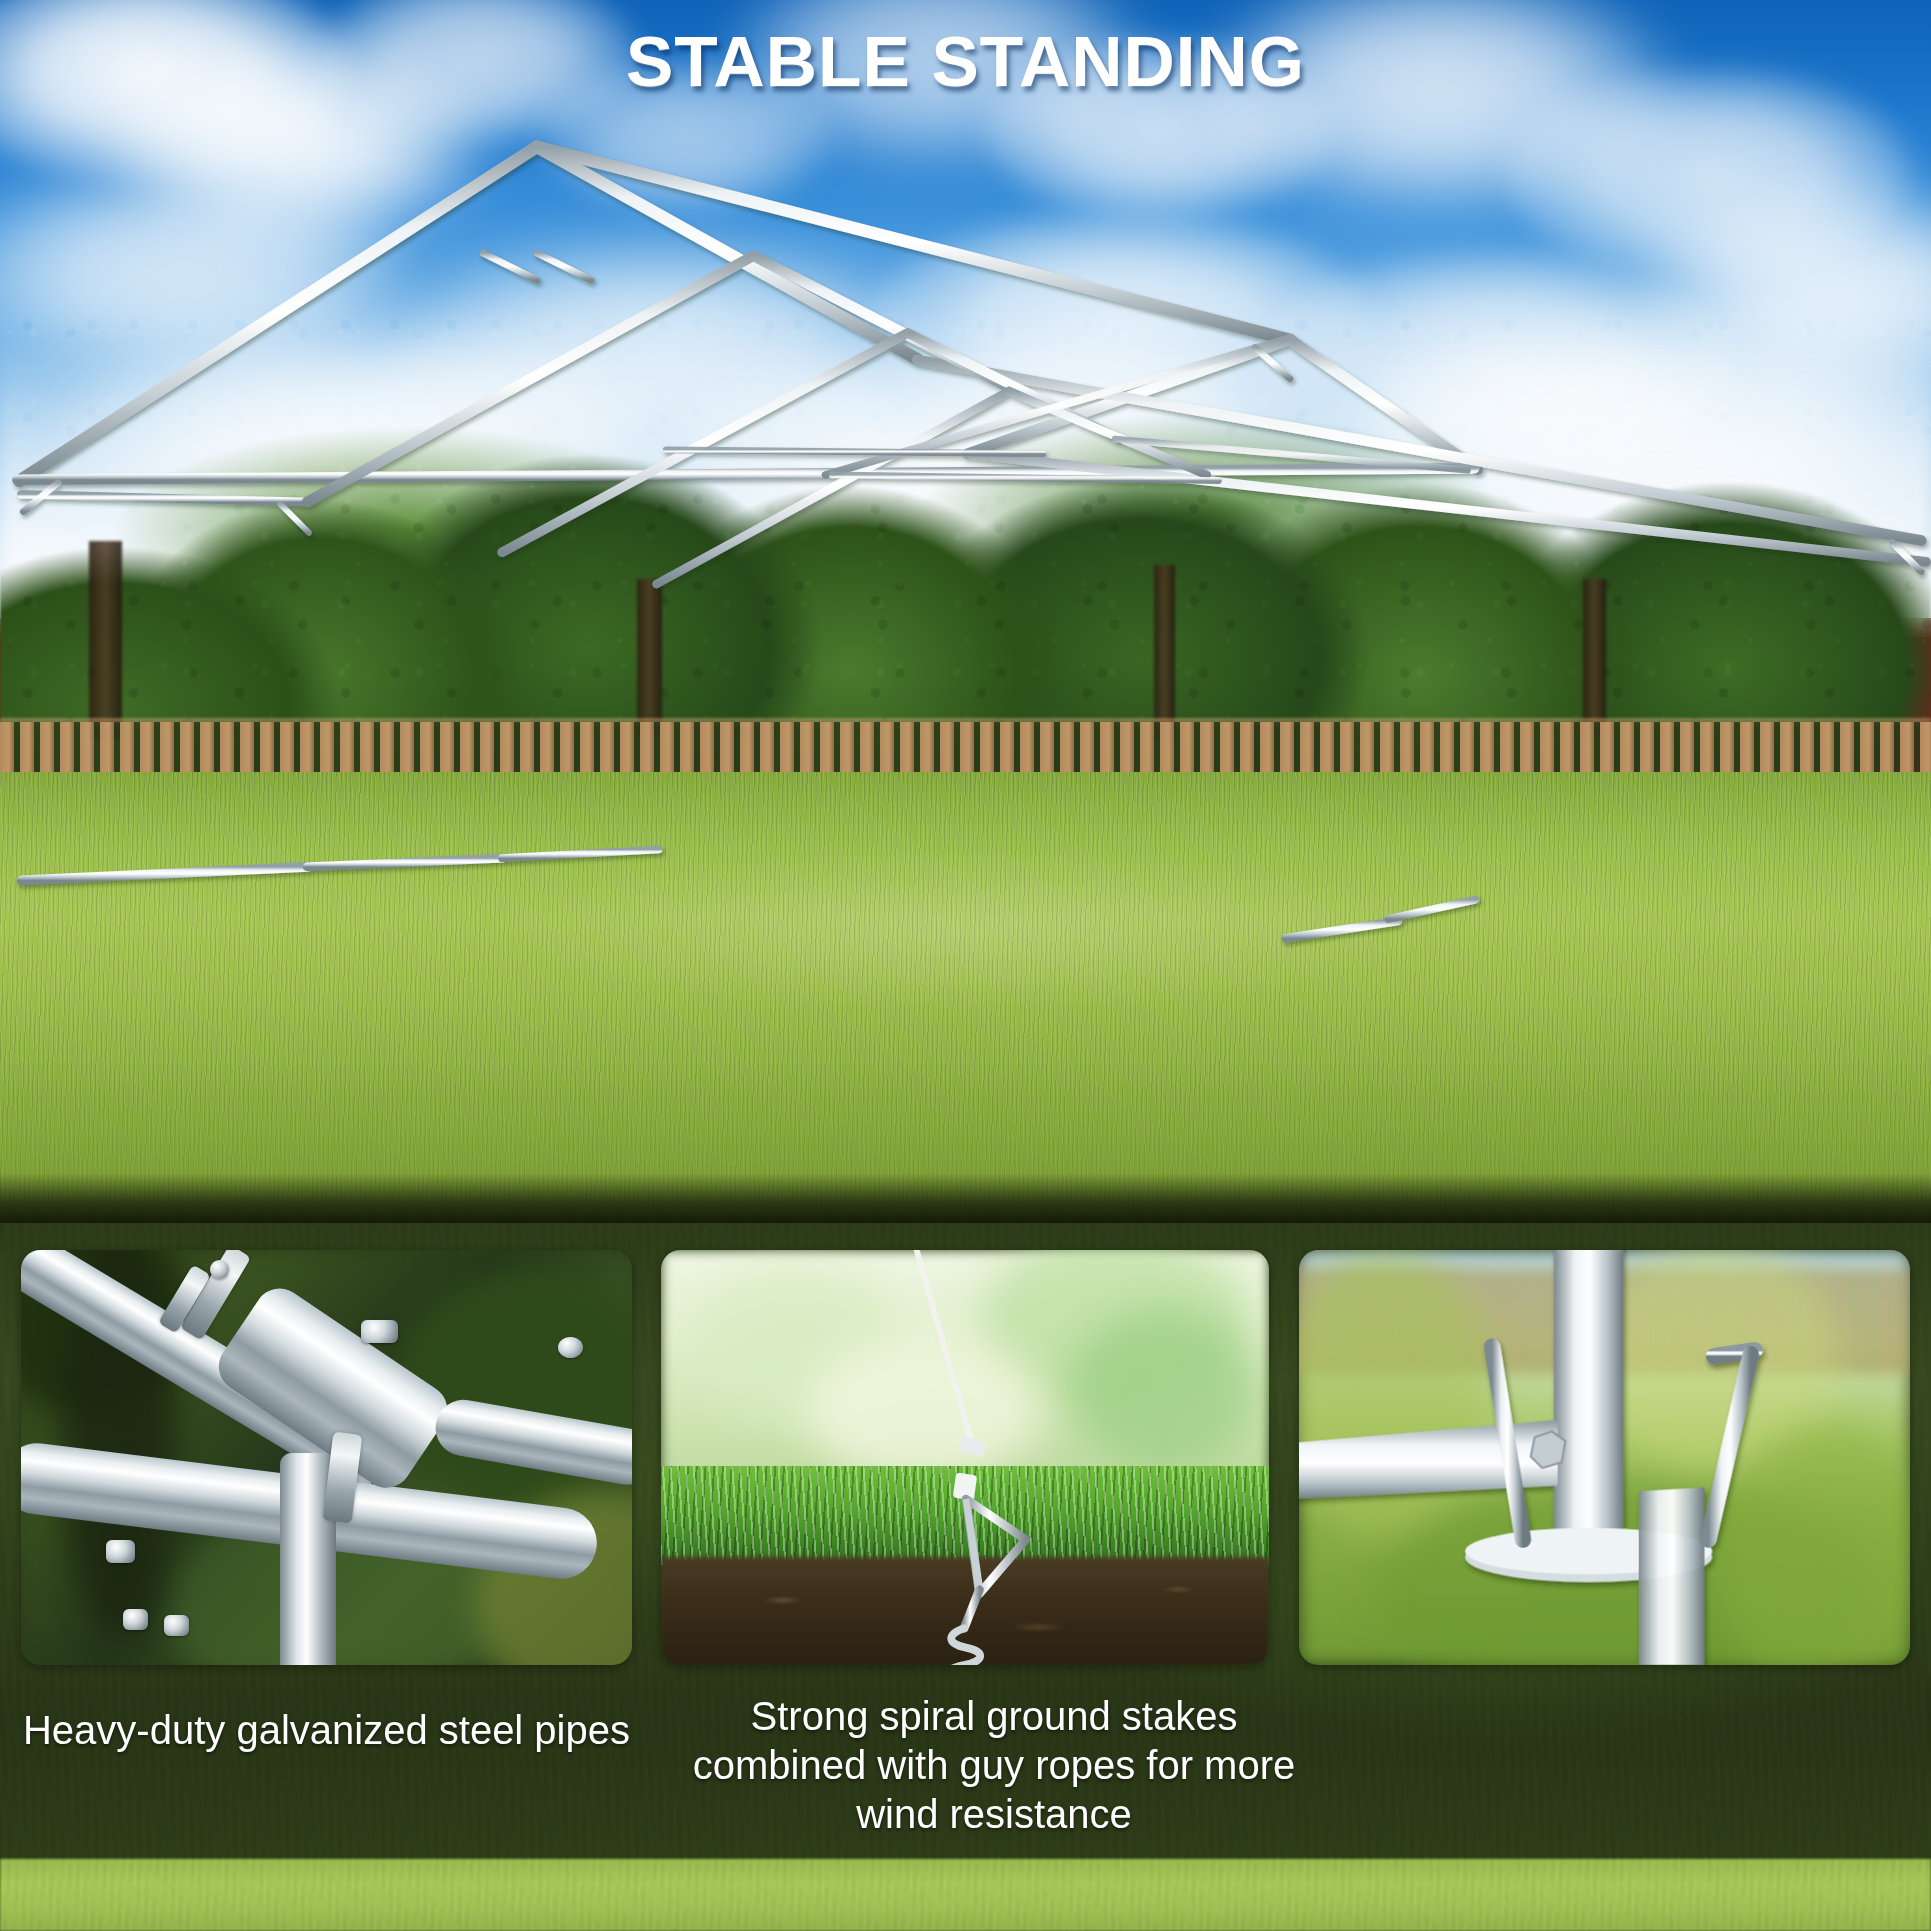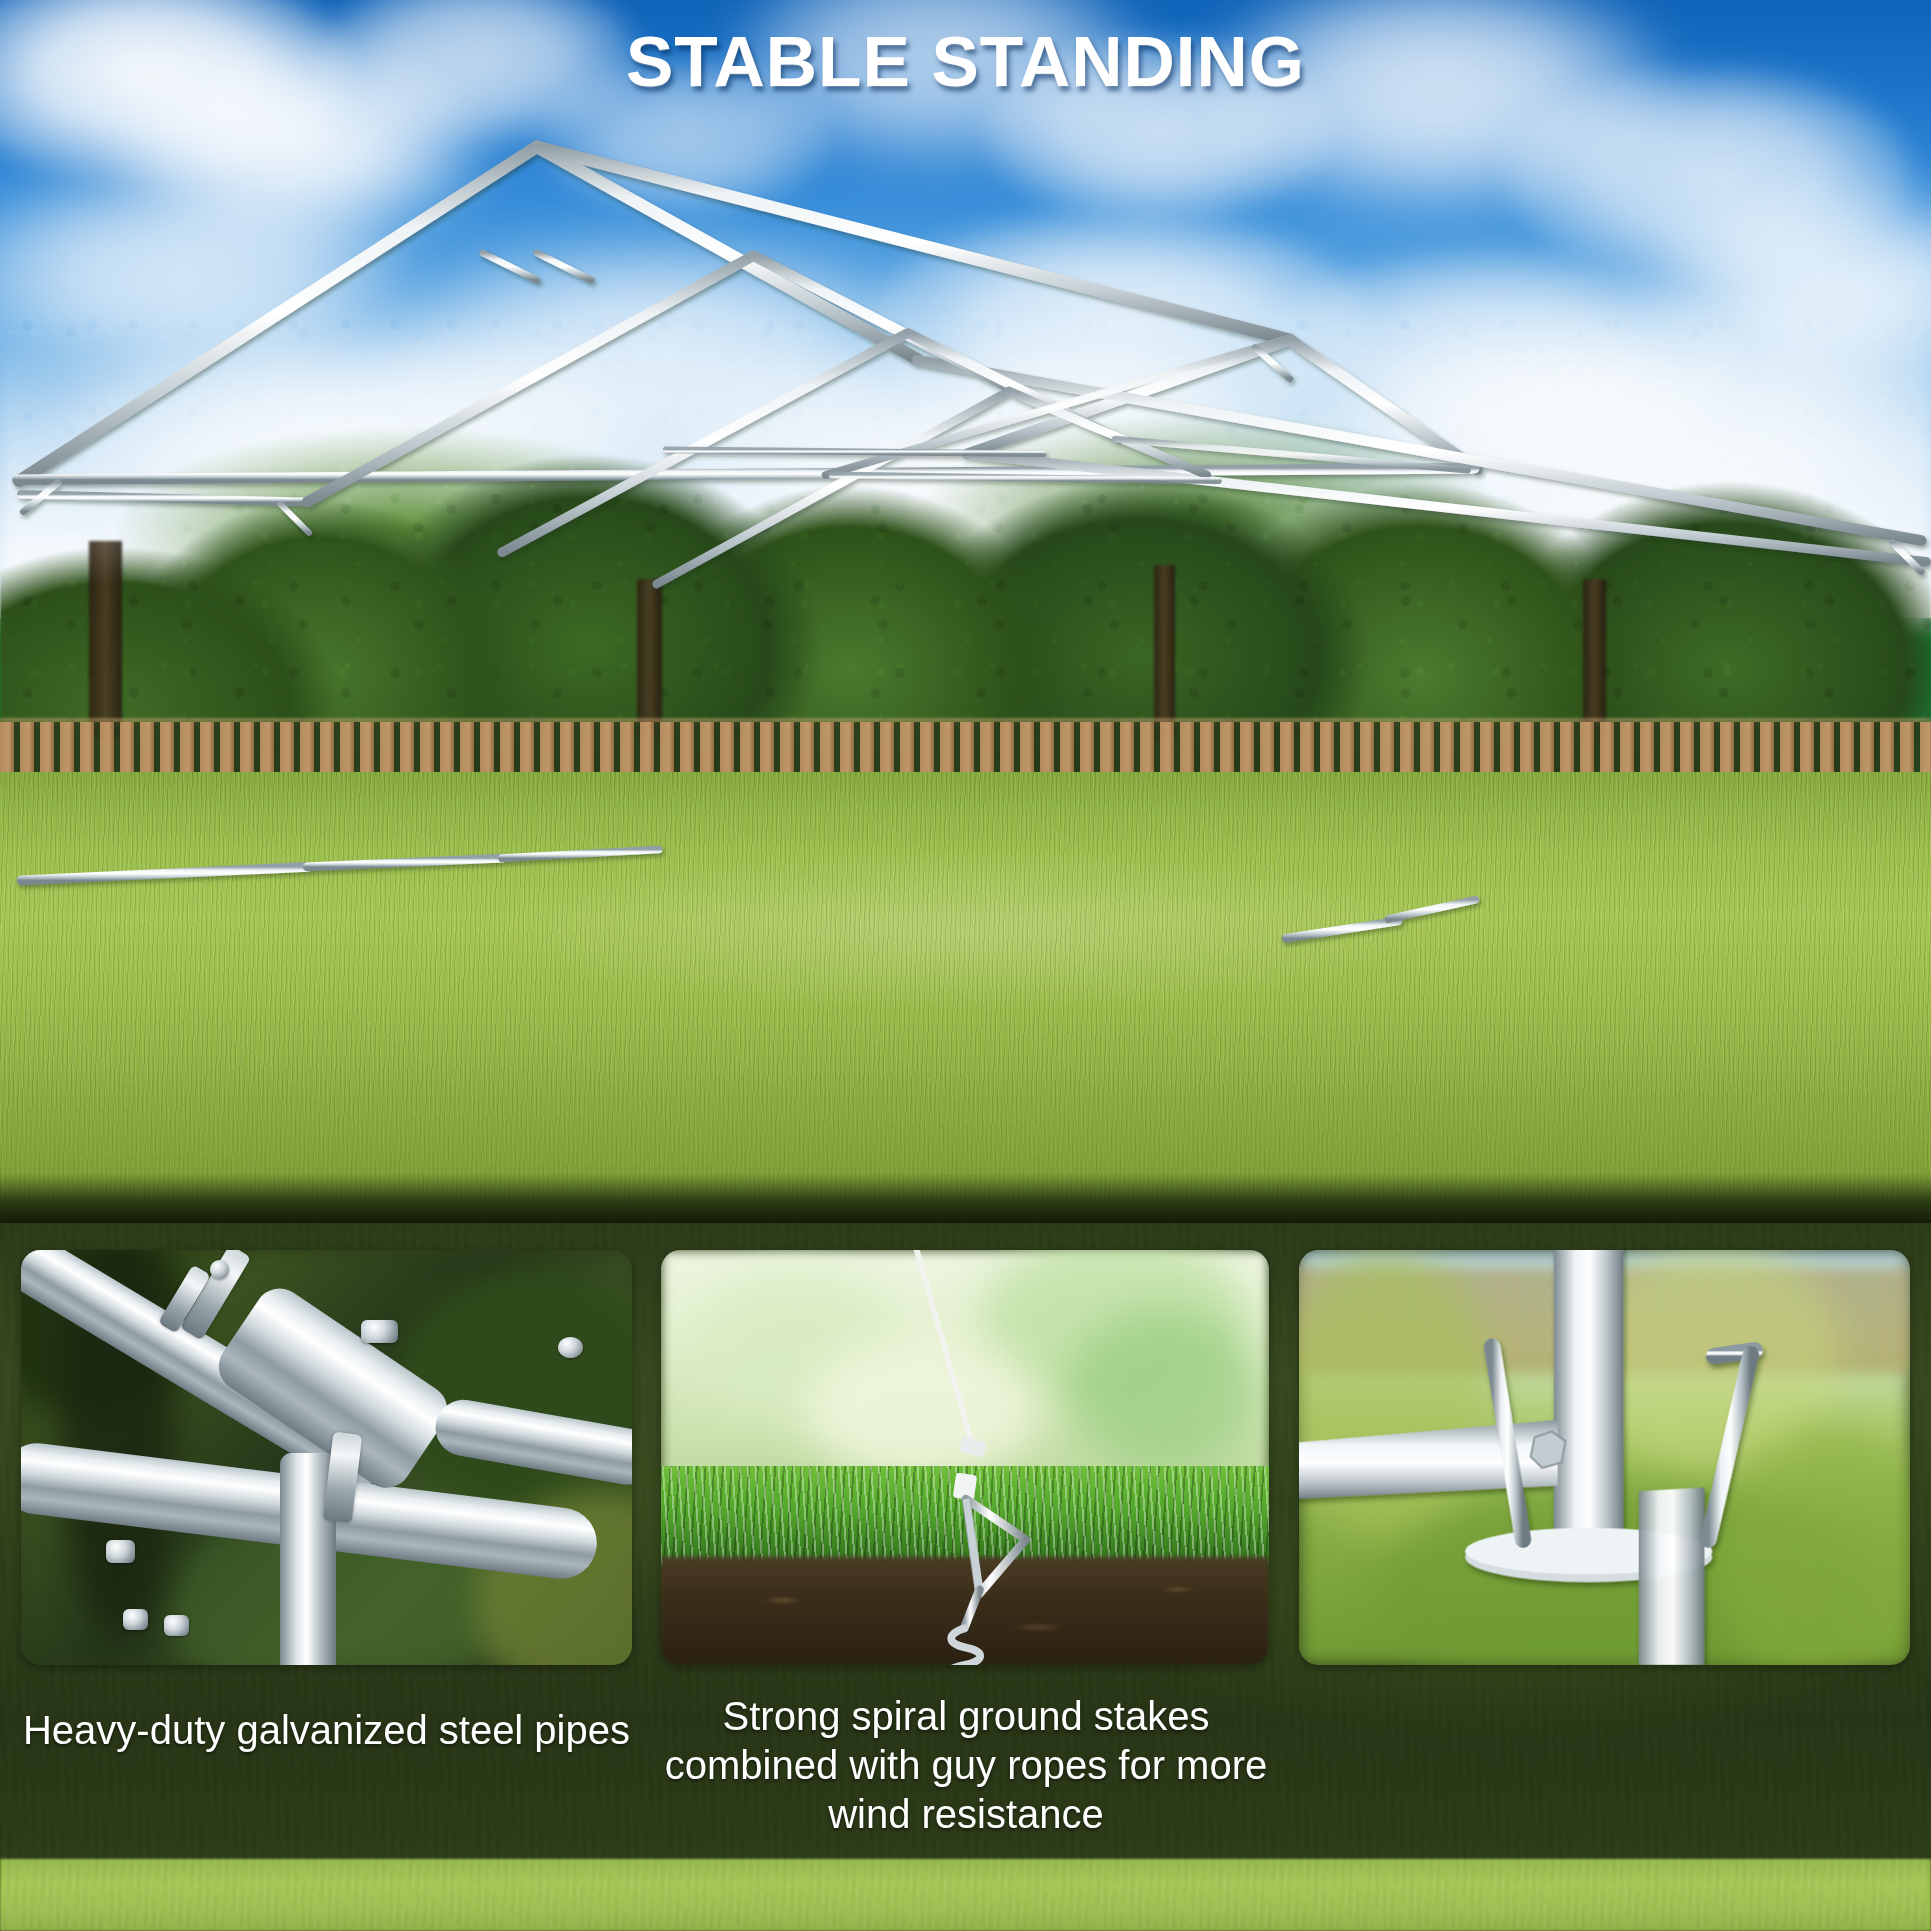--- a/index.html
+++ b/index.html
@@ -2,21 +2,21 @@
 <html><head>
 <meta charset="utf-8">
 <style>
   html,body{margin:0;padding:0;background:#000;}
   body{font-family:"Liberation Sans",sans-serif;}
 
   #page{
     position:relative;
     width:1931px;height:1931px;
     overflow:hidden;
-    background:#15803d;
+    background:#7f1d1d;
   }
 
   
   #hero{
     position:absolute;left:0;top:0;width:1931px;height:1226px;
     overflow:hidden;
   }
   .sky{
     position:absolute;left:0;top:0;width:1931px;height:618px;
     background:
@@ -169,21 +169,21 @@
 
   .cap{
     position:absolute;top:469px;
     text-align:center;
     color:#ffffff;
     font-size:40px;line-height:1.22;
     font-family:"Liberation Sans",sans-serif;
     text-shadow:0 1.9px 3.9px rgba(0,0,0,.55);
   }
   #cap1{left:21px;width:611px;top:483px;}
-  #cap2{left:652px;width:628px;text-align:center;}
+  #cap2{left:680px;width:628px;text-align:center;}
   #cap3{left:1299px;width:618px;}
 
   
   .p1bg{position:absolute;inset:0;
     background:
       linear-gradient(135deg,#2b3c15 0%, #3a5220 25%, #24361a 48%, #46602a 70%, #2a3c18 100%);
     filter:blur(9.7px);
   }
   .p1blot{position:absolute;border-radius:50%;filter:blur(15.4px);}
   .pipe{position:absolute;border-radius:39px;}

